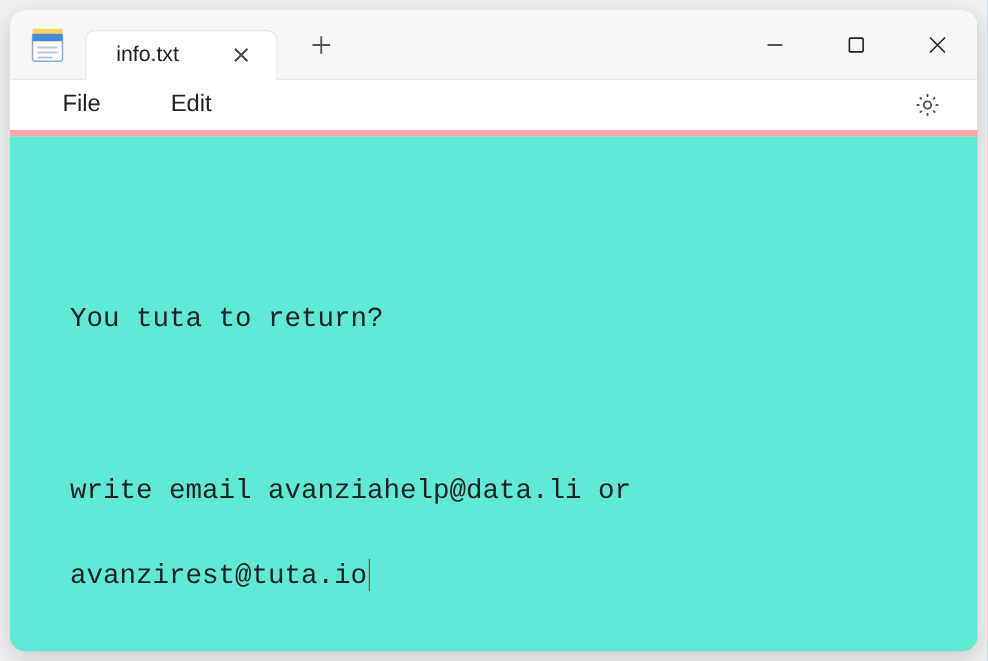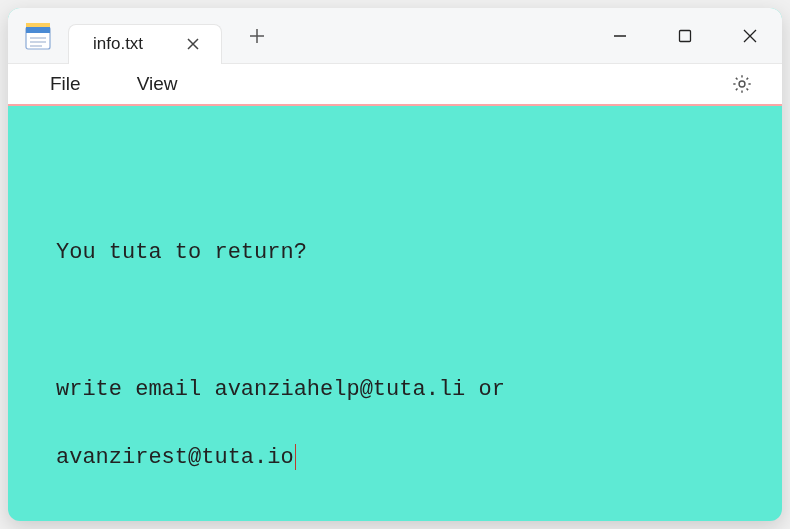--- a/index.html
+++ b/index.html
@@ -87,21 +87,21 @@
     align-items: center;
     justify-content: center;
     color: #222;
   }
   .menubar {
     height: 54px;
     display: flex;
     align-items: center;
     padding: 0 20px;
     background: #ffffff;
-    border-bottom: 2px solid #fca5a5;
+    border-bottom: 5px solid #fca5a5;
   }
   .menu-item {
     font-size: 19px;
     color: #222;
     padding: 8px 28px;
     border-radius: 4px;
   }
   .menu-item:first-child { padding-left: 22px; }
   .settings-btn {
     width: 40px;
@@ -175,31 +175,31 @@
       <div class="win-btn">
         <svg width="16" height="16" viewBox="0 0 16 16">
             <path d="M2 2 L14 14 M14 2 L2 14" stroke="#222" stroke-width="1.3" fill="none"></path>
           </svg>
       </div>
     </div>
   </div>
 
   <div class="menubar">
     <div class="menu-item">File</div>
-    <div class="menu-item">View</div>
+    <div class="menu-item">Edit</div>
     <div class="spacer"></div>
     <div class="settings-btn">
       <svg width="22" height="22" viewBox="0 0 24 24" fill="none" stroke="#555" stroke-width="1.6">
         <circle cx="12" cy="12" r="3.2"></circle>
         <path d="M12 2.5v2.5M12 19v2.5M21.5 12h-2.5M5 12H2.5M18.7 5.3l-1.8 1.8M7.1 16.9l-1.8 1.8M18.7 18.7l-1.8-1.8M7.1 7.1 5.3 5.3"></path>
       </svg>
     </div>
   </div>
 
   <div class="content">
 <span class="line"> </span>
 <span class="line">You tuta to return?</span>
 <span class="line"> </span>
-<span class="line">write email avanziahelp@tuta.li or</span>
+<span class="line">write email avanziahelp@data.li or</span>
 <span class="line"><span>avanzirest@tuta.io</span><span class="caret"></span></span>
   </div>
 
 </div>
 
 </body></html>

